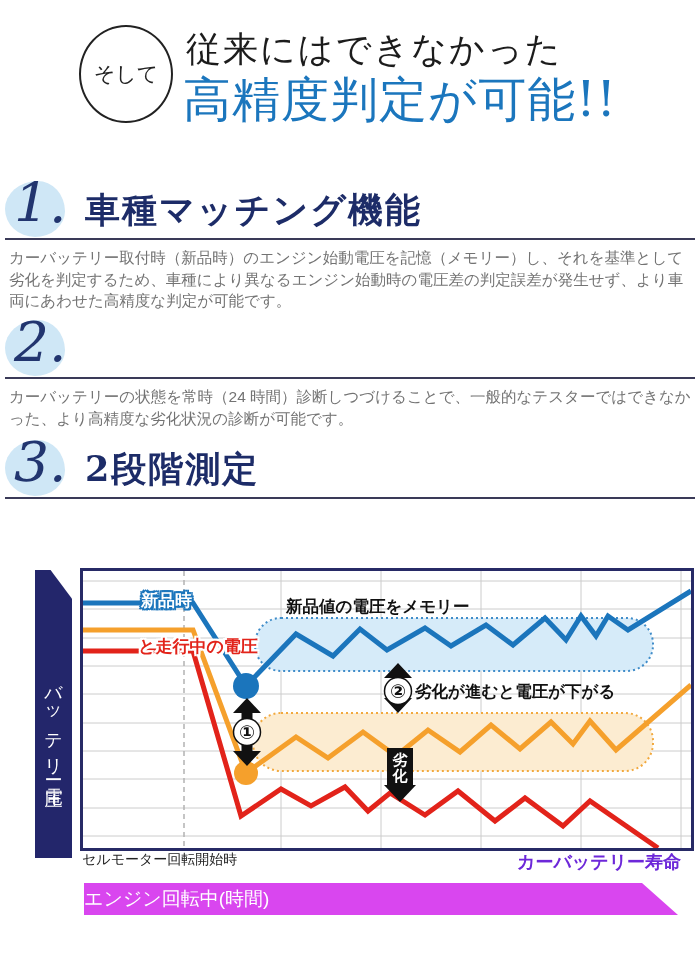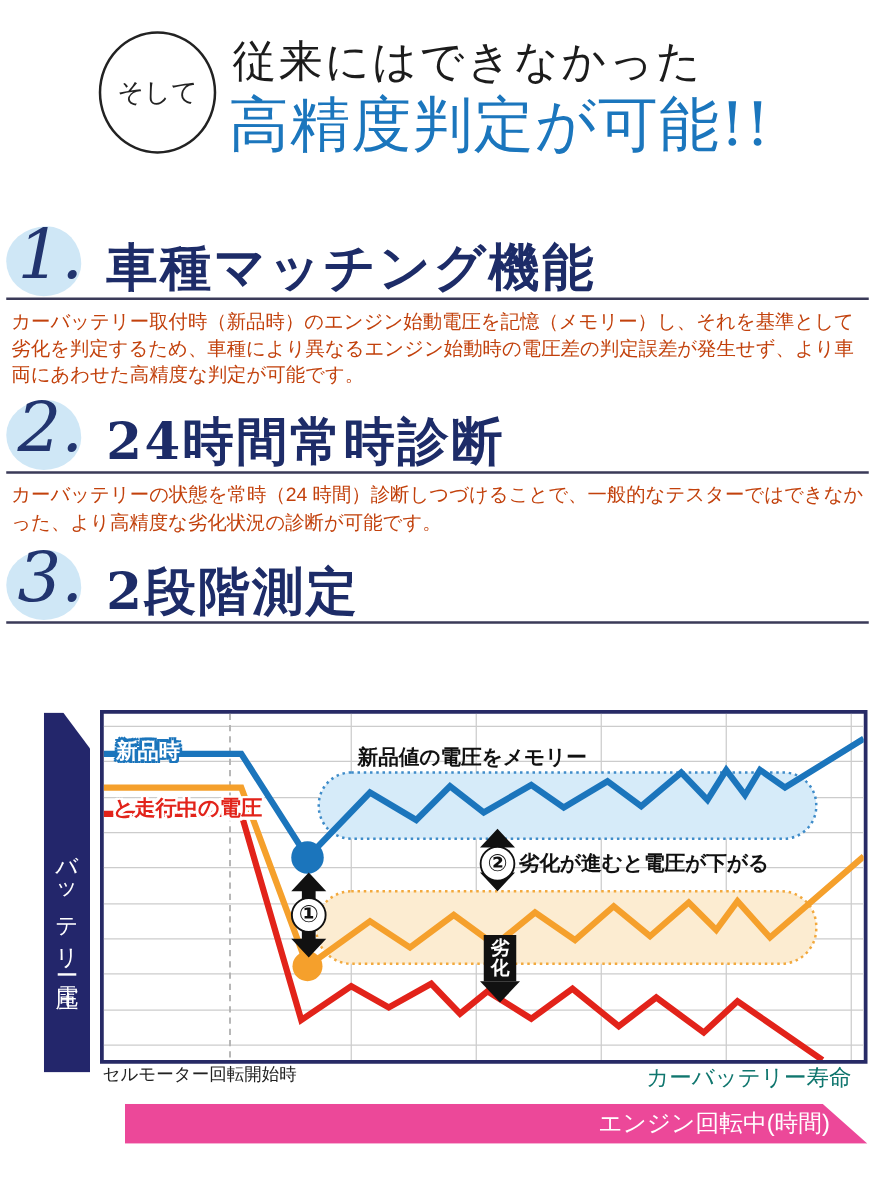--- a/index.html
+++ b/index.html
@@ -17,43 +17,43 @@
 
   
   .section{position:absolute;left:0;width:700px;}
   #sec1{top:183px} #sec2{top:322px} #sec3{top:442px}
   .sec-head{position:relative;height:55px;margin:0 5px;border-bottom:2px solid #3a3a58;}
   .blob{position:absolute;left:0;top:-2px;width:60px;height:56px;background:#cfe7f6;
     border-radius:54% 46% 50% 50%/50% 54% 46% 50%;}
   .num{position:absolute;left:9px;top:-12px;font-family:"DejaVu Serif","Liberation Serif",serif;
     font-style:italic;font-size:55px;color:#22356f;}
   .sec-title{position:absolute;left:80px;top:4px;font-family:"DejaVu Serif","Liberation Serif",serif;
-    font-size:41px;font-weight:600;color:#1d2c68;letter-spacing:2px;white-space:nowrap;}
-  .sec-body{margin:7px 6px 0 9px;width:686px;font-size:15.5px;line-height:21.5px;color:#c2410c;}
+    font-size:35px;font-weight:600;color:#1d2c68;letter-spacing:2px;white-space:nowrap;}
+  .sec-body{margin:7px 6px 0 9px;width:686px;font-size:15.5px;line-height:21.5px;color:#737373;}
 
   
   .y-banner{position:absolute;left:35px;top:570px;width:37px;height:288px;background:#23266b;
     clip-path:polygon(0 0,42% 0,100% 10%,100% 100%,0 100%);
     display:flex;align-items:center;justify-content:center;}
   .y-banner span{writing-mode:vertical-rl;color:#fff;font-size:18px;letter-spacing:4px;margin-top:26px;}
   .plot{position:absolute;left:80px;top:568px;width:608px;height:277px;border:3px solid #272a66;background:#fff;}
   .plot svg{position:absolute;left:0;top:0;font-family:"Liberation Sans","DejaVu Sans",sans-serif;}
-  .legend-label{position:absolute;font-size:17px;font-weight:700;white-space:nowrap;line-height:1;}
+  .legend-label{position:absolute;font-size:17px;font-weight:700;white-space:nowrap;line-height:1;margin-left:48px;}
   .ow{text-shadow:-2px -2px 0 #fff,2px -2px 0 #fff,-2px 2px 0 #fff,2px 2px 0 #fff,
       -2px 0 0 #fff,2px 0 0 #fff,0 -2px 0 #fff,0 2px 0 #fff;}
   .ob{color:#fff;text-shadow:-2px -2px 0 #1b75bc,2px -2px 0 #1b75bc,-2px 2px 0 #1b75bc,2px 2px 0 #1b75bc,
       -2px 0 0 #1b75bc,2px 0 0 #1b75bc,0 -2px 0 #1b75bc,0 2px 0 #1b75bc;}
   .lg-blue{left:10px;top:21px;}
   .lg-orange{left:7px;top:44px;color:#f5a02c;}
   .lg-red{left:7px;top:67px;color:#e2231a;}
   .x-start{position:absolute;left:82px;top:851px;font-size:14px;color:#222;}
-  .x-end{position:absolute;left:517px;top:850px;font-size:18px;font-weight:400;color:#0f766e;}
-  .x-banner{position:absolute;left:100px;top:883px;width:594px;height:32px;background:#ec4899;
+  .x-end{position:absolute;left:517px;top:850px;font-size:18px;font-weight:700;color:#6d28d9;}
+  .x-banner{position:absolute;left:84px;top:883px;width:594px;height:32px;background:#d946ef;
     clip-path:polygon(0 0,558px 0,100% 100%,0 100%);
-    display:flex;align-items:center;justify-content:flex-end;}
+    display:flex;align-items:center;justify-content:flex-start;}
   .x-banner span{color:#fff;font-size:19px;padding-right:30px;}
 </style>
 </head>
 <body>
 
 <div class="page">
 
   <div class="hero-circle">
     <span>そして</span>
   </div>
@@ -66,21 +66,20 @@
       <div class="num">1.</div>
       <div class="sec-title">車種マッチング機能</div>
     </div>
     <div class="sec-body">カーバッテリー取付時（新品時）のエンジン始動電圧を記憶（メモリー）し、それを基準として劣化を判定するため、車種により異なるエンジン始動時の電圧差の判定誤差が発生せず、より車両にあわせた高精度な判定が可能です。</div>
   </div>
 
   <div class="section" id="sec2">
     <div class="sec-head">
       <div class="blob"></div>
       <div class="num">2.</div>
-      <div class="sec-title">24時間常時診断</div>
     </div>
     <div class="sec-body">カーバッテリーの状態を常時（24 時間）診断しつづけることで、一般的なテスターではできなかった、より高精度な劣化状況の診断が可能です。</div>
   </div>
 
   <div class="section" id="sec3">
     <div class="sec-head">
       <div class="blob"></div>
       <div class="num">3.</div>
       <div class="sec-title">2段階測定</div>
     </div>

